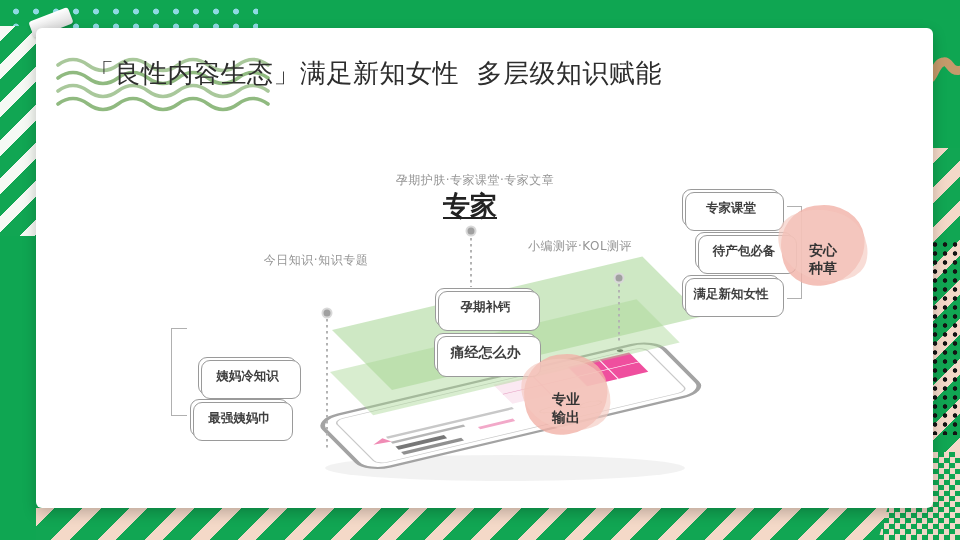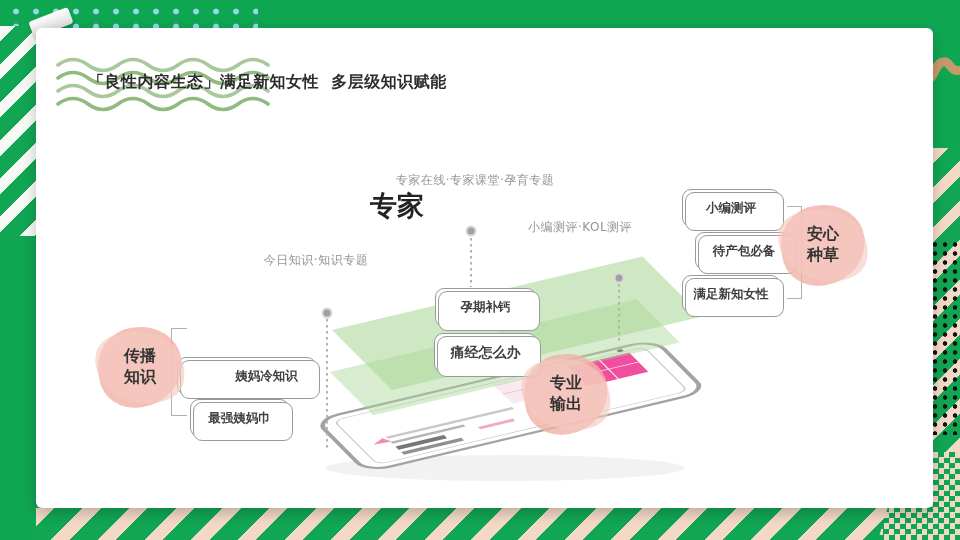--- a/index.html
+++ b/index.html
@@ -23,37 +23,37 @@
     background-size:11px 11px;clip-path:polygon(32% 0,100% 0,100% 100%,0 100%);}
   .squiggle{position:absolute;left:920px;top:42px;z-index:1;}
   
   .corner-fold{position:absolute;left:30px;top:14px;width:42px;height:17px;
     transform:rotate(-21deg);background:linear-gradient(180deg,#ffffff,#dadada);
     border-radius:3px;box-shadow:0 2px 3px rgba(0,0,0,.25);z-index:1;}
   .card{position:absolute;left:36px;top:28px;width:897px;height:480px;background:#ffffff;
     border-radius:6px;box-shadow:0 5px 14px rgba(0,0,0,.22);z-index:2;}
   
   .waves{position:absolute;left:54px;top:56px;z-index:3;}
-  .page-title{position:absolute;left:88px;top:72px;z-index:4;font-size:16px;font-weight:700;
+  .page-title{position:absolute;left:88px;top:56px;z-index:4;font-size:26px;font-weight:400;
     color:#2d2d2d;letter-spacing:.5px;white-space:pre;}
   
   .sub-label{position:absolute;z-index:8;font-size:12px;color:#959595;text-align:center;letter-spacing:.5px;}
-  .big-label{position:absolute;z-index:8;font-weight:900;color:#222;text-align:left;}
+  .big-label{position:absolute;z-index:8;font-weight:900;color:#222;text-align:center;text-decoration:underline;}
   
   .tag-box{position:absolute;z-index:10;background:#fff;border:1.5px solid #9a9a9a;border-radius:9px;
     display:flex;align-items:center;justify-content:center;font-size:12.5px;font-weight:bold;color:#3f3f3f;}
   .tag-box::after{content:"";position:absolute;inset:-1.5px;border:1.5px solid #9a9a9a;border-radius:9px;
     transform:translate(3px,3px);background:#fff;z-index:-1;}
   
   .bracket{position:absolute;z-index:9;}
   .bracket-left{border-left:1.6px solid #b0b0b0;border-top:1.6px solid #b0b0b0;border-bottom:1.6px solid #b0b0b0;}
   .bracket-right{border-right:1.6px solid #b0b0b0;border-top:1.6px solid #b0b0b0;border-bottom:1.6px solid #b0b0b0;}
   
-  .blob{position:absolute;z-index:12;width:64px;height:64px;display:flex;align-items:center;justify-content:center;
-    text-align:center;font-size:16px;font-weight:800;color:#343434;line-height:1.3;}
+  .blob{position:absolute;z-index:12;width:64px;height:64px;display:flex;align-items:flex-end;justify-content:center;
+    text-align:center;font-size:14px;font-weight:800;color:#343434;line-height:1.3;}
   .blob::before{content:"";position:absolute;inset:-8px -10px;background:#f1b2a7;
     border-radius:48% 52% 55% 45%/52% 48% 56% 44%;transform:rotate(-8deg);opacity:.8;}
   .blob::after{content:"";position:absolute;inset:-3px -14px;background:#f5c9c0;
     border-radius:55% 45% 48% 52%/45% 58% 42% 55%;transform:rotate(14deg);opacity:.65;}
   .blob span{position:relative;z-index:2;}
   .scene{position:absolute;left:0;top:0;z-index:5;}
 </style>
 </head>
 <body>
 
@@ -122,40 +122,36 @@
       <line x1="327" y1="319" x2="327" y2="448"></line>
       <line x1="619" y1="284" x2="619" y2="344"></line>
     </g>
     <g fill="#a0a0a0" stroke="#d8d8d8" stroke-width="2">
       <circle cx="471" cy="231" r="4.5"></circle>
       <circle cx="327" cy="313" r="4.5"></circle>
       <circle cx="619" cy="278" r="4.5"></circle>
     </g>
   </svg>
 
-  <div class="sub-label" style="left:350px;top:172px;width:250px;">专家在线·专家课堂·孕育专题</div>
+  <div class="sub-label" style="left:350px;top:172px;width:250px;">孕期护肤·专家课堂·专家文章</div>
   <div class="big-label" style="left:370px;top:188px;width:200px;font-size:27px;">专家</div>
 
-  <div class="sub-label" style="left:490px;top:219px;width:180px;">小编测评·KOL测评</div>
+  <div class="sub-label" style="left:490px;top:238px;width:180px;">小编测评·KOL测评</div>
 
   <div class="sub-label" style="left:226px;top:252px;width:180px;">今日知识·知识专题</div>
 
   <div class="tag-box" style="left:434px;top:333px;width:101px;height:38px;font-size:14px;">痛经怎么办</div>
   <div class="tag-box" style="left:435px;top:288px;width:99px;height:37px;">孕期补钙</div>
 
   <div class="bracket bracket-left" style="left:171px;top:328px;width:15px;height:86px;"></div>
-  <div class="tag-box" style="left:177px;top:357px;width:97px;height:36px;padding-left:40px;">姨妈冷知识</div>
+  <div class="tag-box" style="left:198px;top:357px;width:97px;height:36px;">姨妈冷知识</div>
   <div class="tag-box" style="left:190px;top:399px;width:97px;height:36px;">最强姨妈巾</div>
-  <div class="blob" style="left:108px;top:335px;">
-    <span><span>传播</span><br>
-    <span>知识</span></span>
-  </div>
 
   <div class="bracket bracket-right" style="left:787px;top:206px;width:14px;height:91px;"></div>
-  <div class="tag-box" style="left:682px;top:189px;width:96px;height:36px;">小编测评</div>
+  <div class="tag-box" style="left:682px;top:189px;width:96px;height:36px;">专家课堂</div>
   <div class="tag-box" style="left:682px;top:232px;width:96px;height:36px;margin-left:13px;">待产包必备</div>
   <div class="tag-box" style="left:682px;top:275px;width:96px;height:36px;">满足新知女性</div>
   <div class="blob" style="left:791px;top:213px;">
     <span><span>安心</span><br>
     <span>种草</span></span>
   </div>
 
   <div class="blob" style="left:534px;top:362px;">
     <span><span>专业</span><br>
     <span>输出</span></span>

